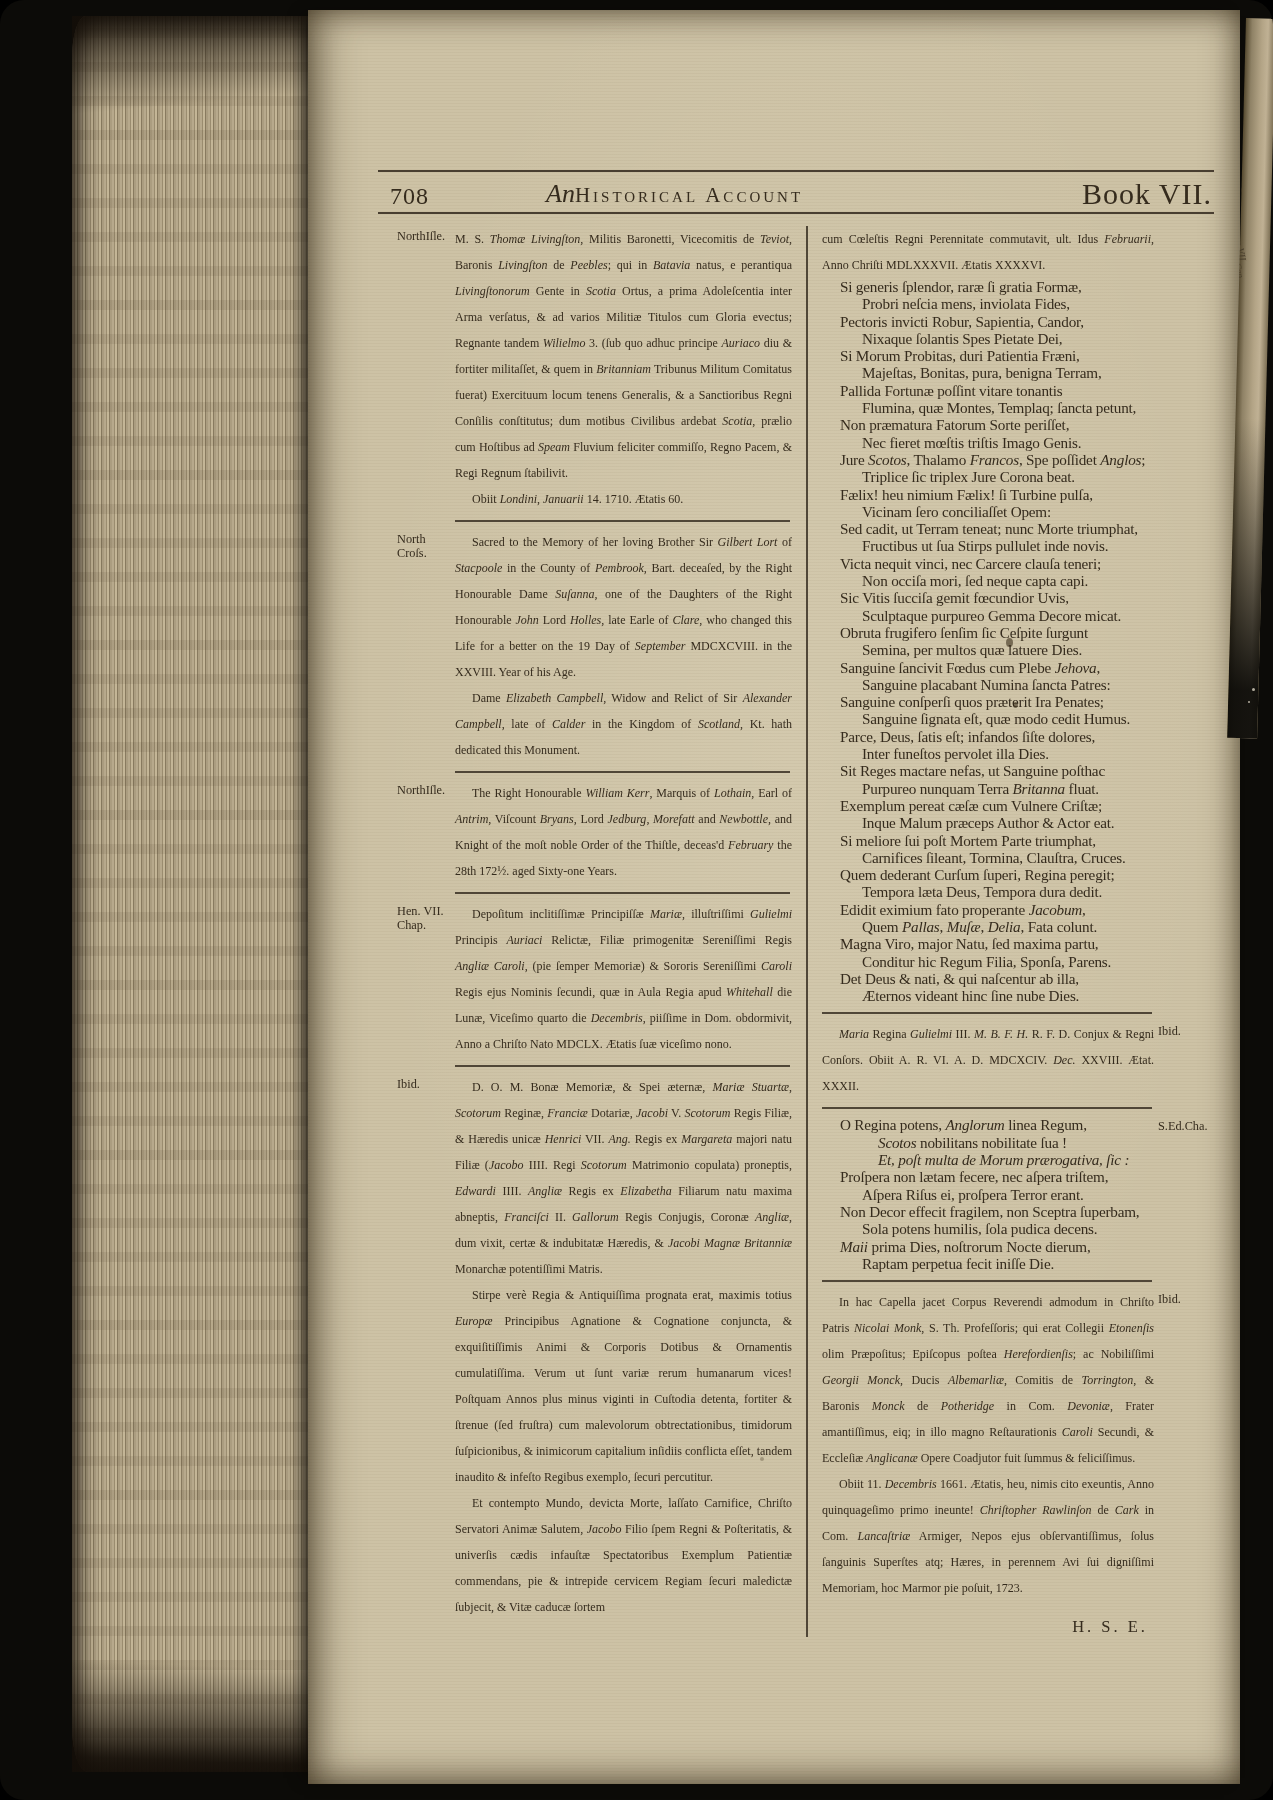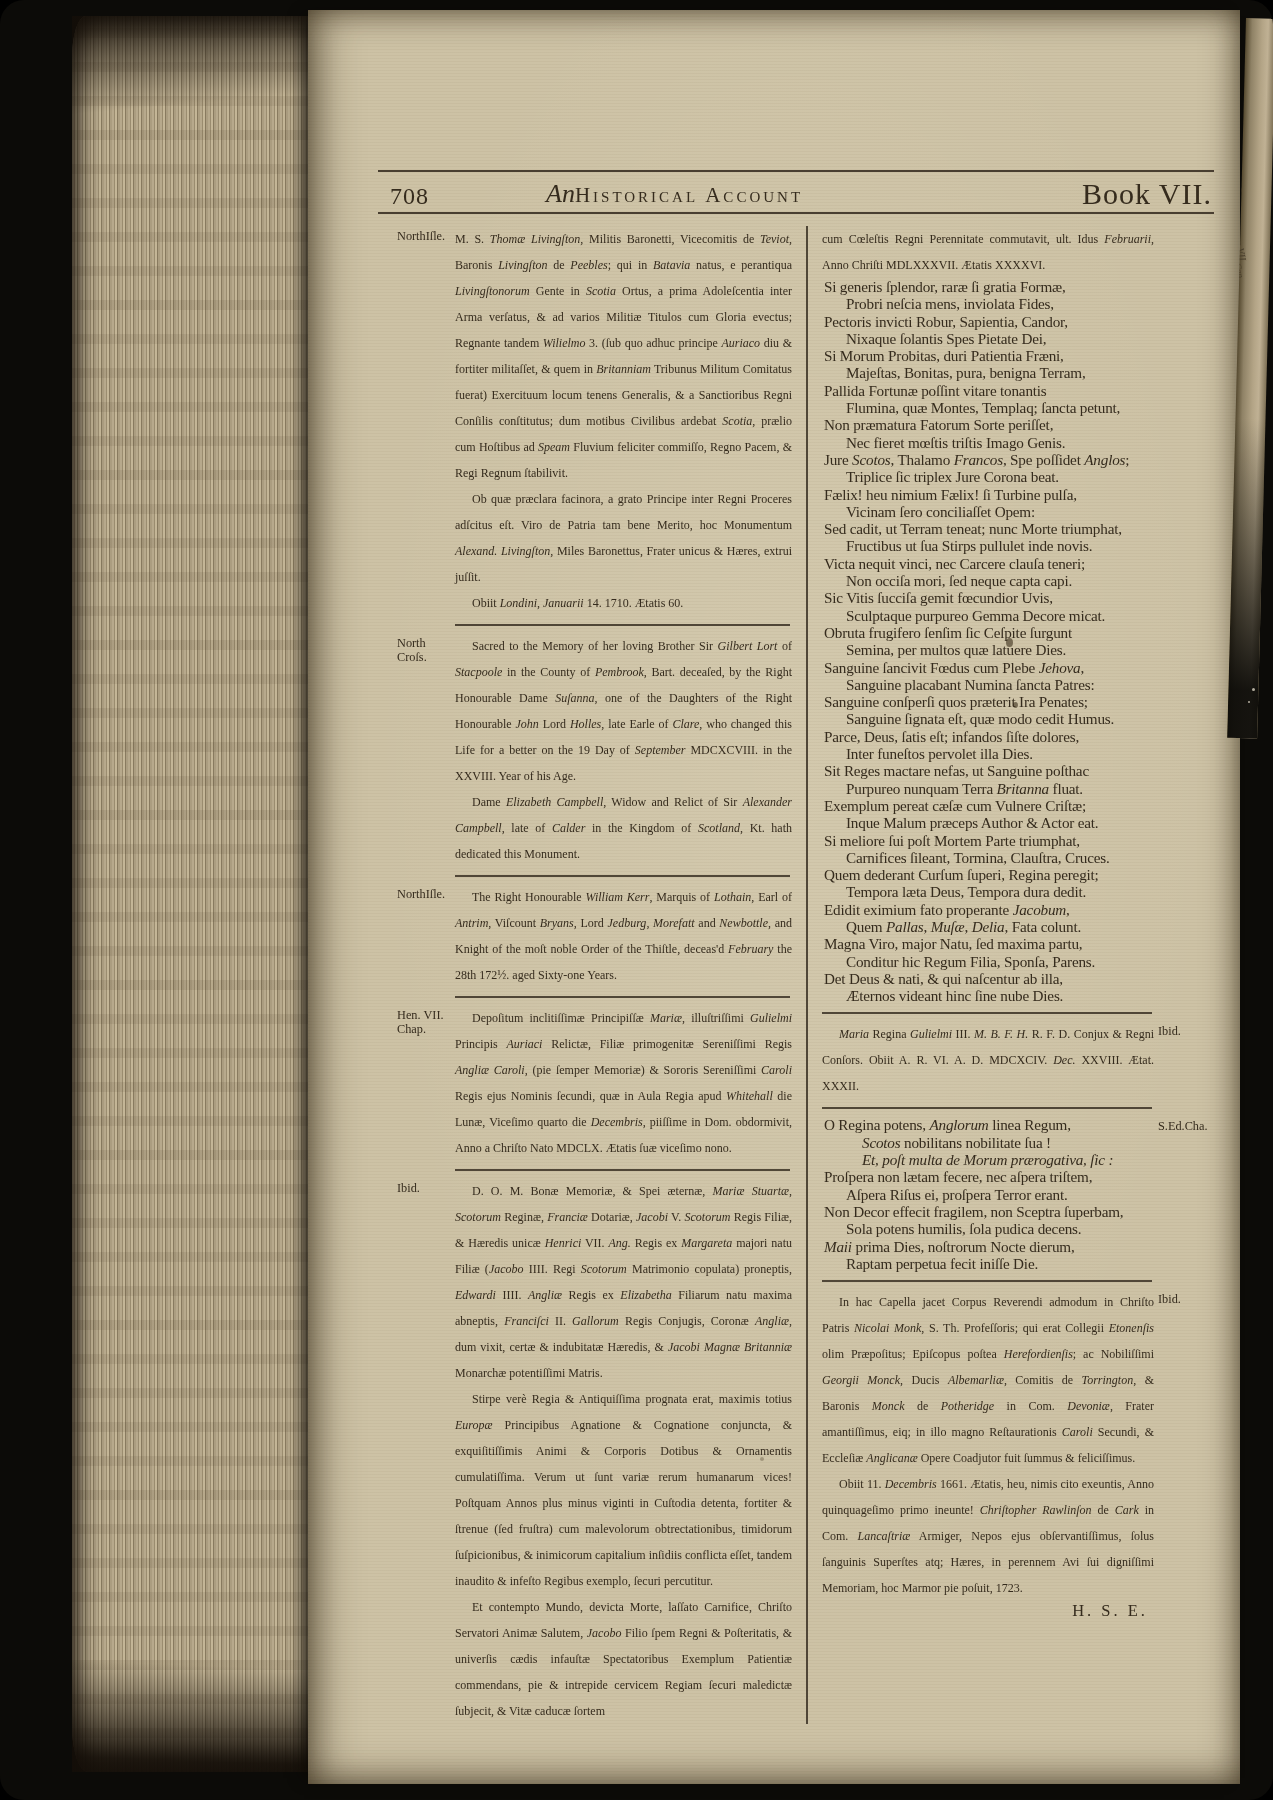--- a/index.html
+++ b/index.html
@@ -45,25 +45,25 @@
   .bk{position:absolute;right:2px;bottom:1px;font-size:30px;letter-spacing:1px;}
   
   .cols{display:flex;margin:12px 0 0 147px;}
   .col{width:337px;}
   .col.right{width:332px;}
   .vdiv{width:2px;background:var(--rule);margin:0 14px;align-self:stretch;opacity:.85;}
   .tsec{position:relative;}
   .para{font-size:12px;line-height:26px;text-align:justify;margin:0;}
   .para.ind{text-indent:17px;}
   .vline{font-size:15.2px;line-height:17.3px;white-space:nowrap;letter-spacing:-0.2px;
-         transform-origin:left center;}
+         transform-origin:left center;margin-left:16px;}
   .v0{padding-left:2px;}
   .v1{padding-left:24px;}
   .v2{padding-left:40px;}
-  .sig{text-align:right;padding-right:6px;font-size:16.5px;letter-spacing:3px;}
+  .sig{margin-top:16px;text-align:right;padding-right:6px;font-size:16.5px;letter-spacing:3px;}
   .srule{height:2px;background:var(--rule);margin:8px 2px 7px 0;opacity:.85;}
   .mnote{position:absolute;top:3px;font-size:12.3px;line-height:14px;}
   .mnote.left{left:-58px;width:54px;text-align:left;}
   .mnote.right{right:-66px;width:62px;text-align:left;}
   
   .stain{position:absolute;border-radius:50%;background:rgba(45,32,15,0.55);}
   .st1{left:698px;top:628px;width:7px;height:9px;}
   .st2{left:705px;top:692px;width:5px;height:6px;}
   .st3{left:452px;top:1447px;width:4px;height:4px;opacity:.5;}
   
@@ -97,21 +97,20 @@
       <span class="rtitle"><i class="an">An</i><span class="sc">Historical Account</span></span>
       <span class="bk">Book VII.</span>
     </div>
     <div class="rule"></div>
 
     <div class="cols">
       <div class="col left" id="col-left">
           <section class="tsec">
             <span class="mnote left">NorthIſle.</span>
             <div class="para">M. S. <i>Thomæ Livingſton</i>, Militis Baronetti, Vicecomitis de <i>Teviot</i>, Baronis <i>Livingſton</i> de <i>Peebles</i>; qui in <i>Batavia</i> natus, e perantiqua <i>Livingſtonorum</i> Gente in <i>Scotia</i> Ortus, a prima Adoleſcentia inter Arma verſatus, &amp; ad varios Militiæ Titulos cum Gloria evectus; Regnante tandem <i>Wilielmo</i> 3. (ſub quo adhuc principe <i>Auriaco</i> diu &amp; fortiter militaſſet, &amp; quem in <i>Britanniam</i> Tribunus Militum Comitatus fuerat) Exercituum locum tenens Generalis, &amp; a Sanctioribus Regni Conſilis conſtitutus; dum motibus Civilibus ardebat <i>Scotia</i>, prælio cum Hoſtibus ad <i>Speam</i> Fluvium feliciter commiſſo, Regno Pacem, &amp; Regi Regnum ſtabilivit.</div>
-            <div class="para ind">Ob quæ præclara facinora, a grato Principe inter Regni Proceres adſcitus eſt. Viro de Patria tam bene Merito, hoc Monumentum <i>Alexand. Livingſton</i>, Miles Baronettus, Frater unicus &amp; Hæres, extrui juſſit.</div>
             <div class="para ind">Obiit <i>Londini</i>, <i>Januarii</i> 14. 1710. Ætatis 60.</div>
             <div class="srule"></div>
           </section>
           <section class="tsec">
             <span class="mnote left">North Croſs.</span>
             <div class="para ind">Sacred to the Memory of her loving Brother Sir <i>Gilbert Lort</i> of <i>Stacpoole</i> in the County of <i>Pembrook</i>, Bart. deceaſed, by the Right Honourable Dame <i>Suſanna</i>, one of the Daughters of the Right Honourable <i>John</i> Lord <i>Holles</i>, late Earle of <i>Clare</i>, who changed this Life for a better on the 19 Day of <i>September</i> MDCXCVIII. in the XXVIII. Year of his Age.</div>
             <div class="para ind">Dame <i>Elizabeth Campbell</i>, Widow and Relict of Sir <i>Alexander Campbell</i>, late of <i>Calder</i> in the Kingdom of <i>Scotland</i>, Kt. hath dedicated this Monument.</div>
             <div class="srule"></div>
           </section>
           <section class="tsec">

